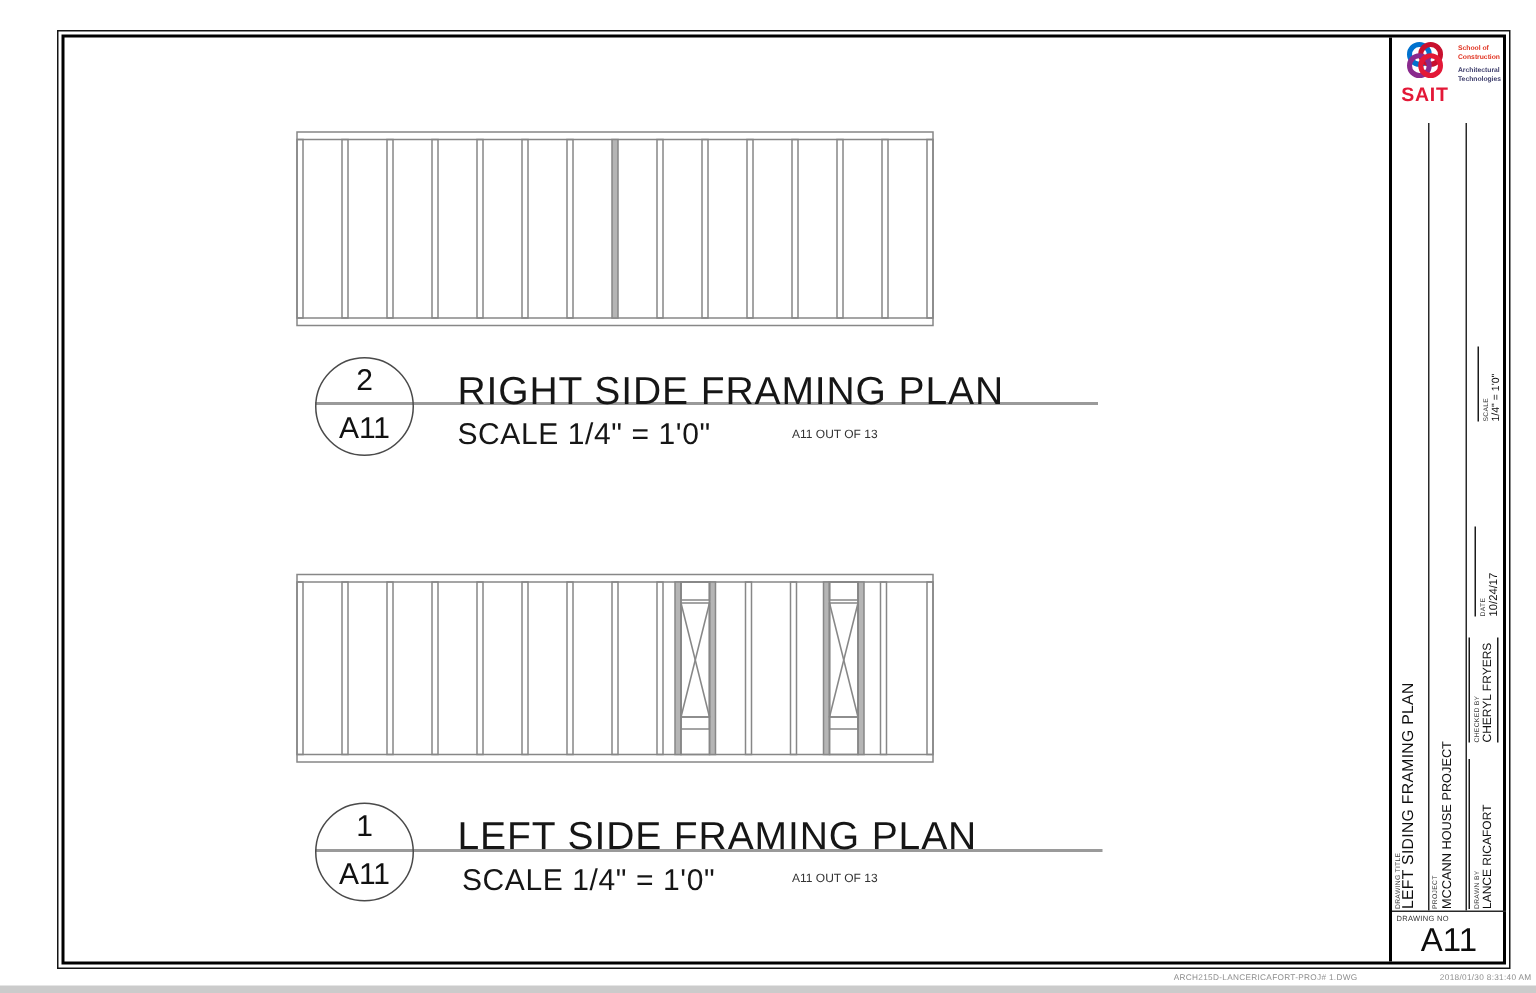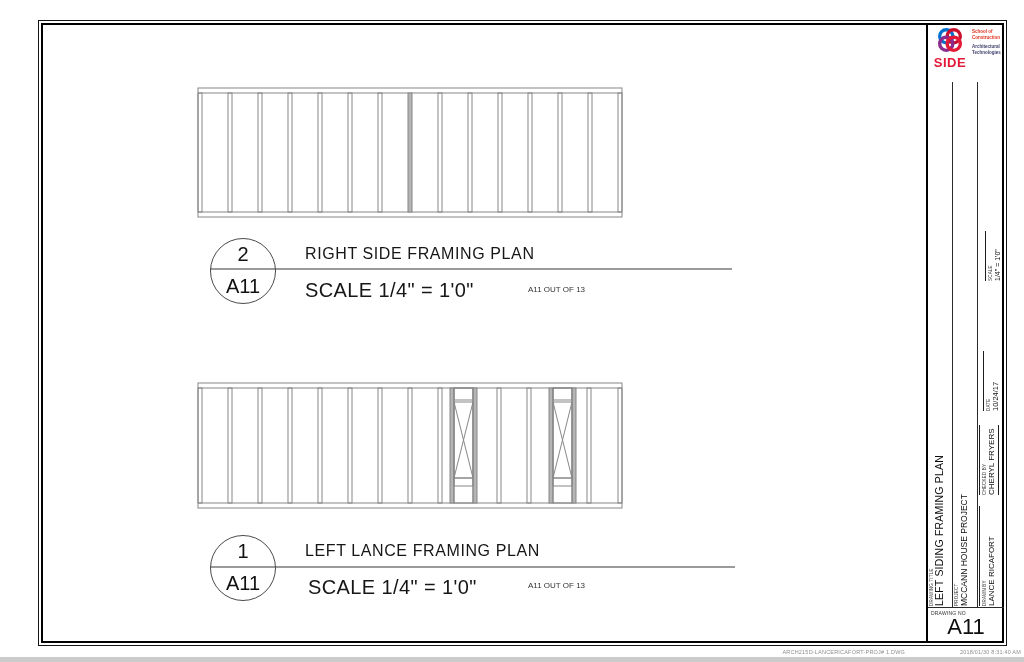--- a/index.html
+++ b/index.html
@@ -17,21 +17,21 @@
   .tb-col    { top:82px; width:1px; height:525px; background:#2a2a2a; }
   .tb-hline  { left:928px; top:607px; width:76px; height:1px; background:#2a2a2a; }
   
   #plans { left:0; top:0; width:1024px; height:662px; pointer-events:none; }
   
   .refline  { height:2px; background:#9a9a9a; }
   .refcircle{ width:66px; height:66px; border:1.4px solid #4a4a4a; border-radius:50%;
               display:flex; flex-direction:column; text-align:center; background:transparent; }
   .refnum   { flex:1; font-size:20px; line-height:30px; color:#111; }
   .refsheet { flex:1; font-size:20px; line-height:30px; color:#111; }
-  .dtitle   { font-size:16px; letter-spacing:0.6px; color:#161616; white-space:nowrap;text-align:center; }
+  .dtitle   { font-size:26px; letter-spacing:0.6px; color:#161616; white-space:nowrap;text-align:center; }
   .dscale   { font-size:20px; letter-spacing:0.4px; color:#161616; white-space:nowrap; }
   .dnote    { font-size:8px; color:#333; white-space:nowrap;margin-left:15px; }
   
   .vfield { position:absolute; transform:rotate(-90deg); transform-origin:0 0; white-space:nowrap; }
   .vfield .lab { font-size:4.5px; letter-spacing:0.2px; color:#3a3a3a; line-height:5.5px; }
   .vfield .val { font-size:8px; color:#0d0d0d; line-height:9.5px; }
   .vfield .val-md { font-size:8.5px; }
   .vfield .val-lg { font-size:10.5px; letter-spacing:0.2px; }
   .vfield.tick  { border-top:1.5px solid #1c1c1c; padding-top:1.5px; }
   .vfield.rline { border-bottom:1.2px solid #1c1c1c; padding-bottom:1.5px; }
@@ -122,38 +122,38 @@
     <div class="abs dscale" style="left:305px;top:279px">SCALE 1/4" = 1'0"</div>
     <div class="abs dnote" style="left:513px;top:285px">A11 OUT OF 13</div>
   </div>
 
   <div>
     <div class="abs refline" style="left:210px;top:566px;width:525px"></div>
     <div class="abs refcircle" style="left:210px;top:535px">
       <div class="refnum">1</div>
       <div class="refsheet">A11</div>
     </div>
-    <div class="abs dtitle" style="left:305px;top:542px">LEFT LANCE FRAMING PLAN</div>
+    <div class="abs dtitle" style="left:305px;top:542px">LEFT SIDE FRAMING PLAN</div>
     <div class="abs dscale" style="left:308px;top:576px">SCALE 1/4" = 1'0"</div>
     <div class="abs dnote" style="left:513px;top:581px">A11 OUT OF 13</div>
   </div>
 
   <div>
     <div class="abs tb-left"></div>
     <div class="abs tb-col" style="left:952px"></div>
     <div class="abs tb-col" style="left:977px"></div>
     <div class="abs tb-hline"></div>
 
     <svg id="knot" class="abs" viewBox="0 0 32 32">
       <circle cx="12" cy="12" r="7" fill="none" stroke-width="3.6" stroke="#0072ce"></circle>
       <circle cx="20" cy="12" r="7" fill="none" stroke-width="3.6" stroke="#c8102e"></circle>
       <circle cx="12" cy="20" r="7" fill="none" stroke-width="3.6" stroke="#8a2a8d"></circle>
       <circle cx="20" cy="20" r="7" fill="none" stroke-width="3.6" stroke="#e31837"></circle>
     </svg>
-    <div class="abs sait-word" style="color: rgb(227, 24, 55);">SIDE</div>
+    <div class="abs sait-word" style="color: rgb(227, 24, 55);">SAIT</div>
     <div class="abs school-line" style="top: 29px; color: rgb(224, 48, 30);">School of</div>
     <div class="abs school-line" style="top: 35px; color: rgb(224, 48, 30);">Construction</div>
     <div class="abs school-line" style="top: 44px; color: rgb(61, 61, 107);">Architectural</div>
     <div class="abs school-line" style="top: 50px; color: rgb(61, 61, 107);">Technologies</div>
 
     <div class="vfield tick" style="left:985px;top:281px;width:50px">
       <div class="lab">SCALE</div>
       <div class="val" style="font-size:7px">1/4" = 1'0"</div>
     </div>
     <div class="vfield tick" style="left:983px;top:411px;width:60px">

